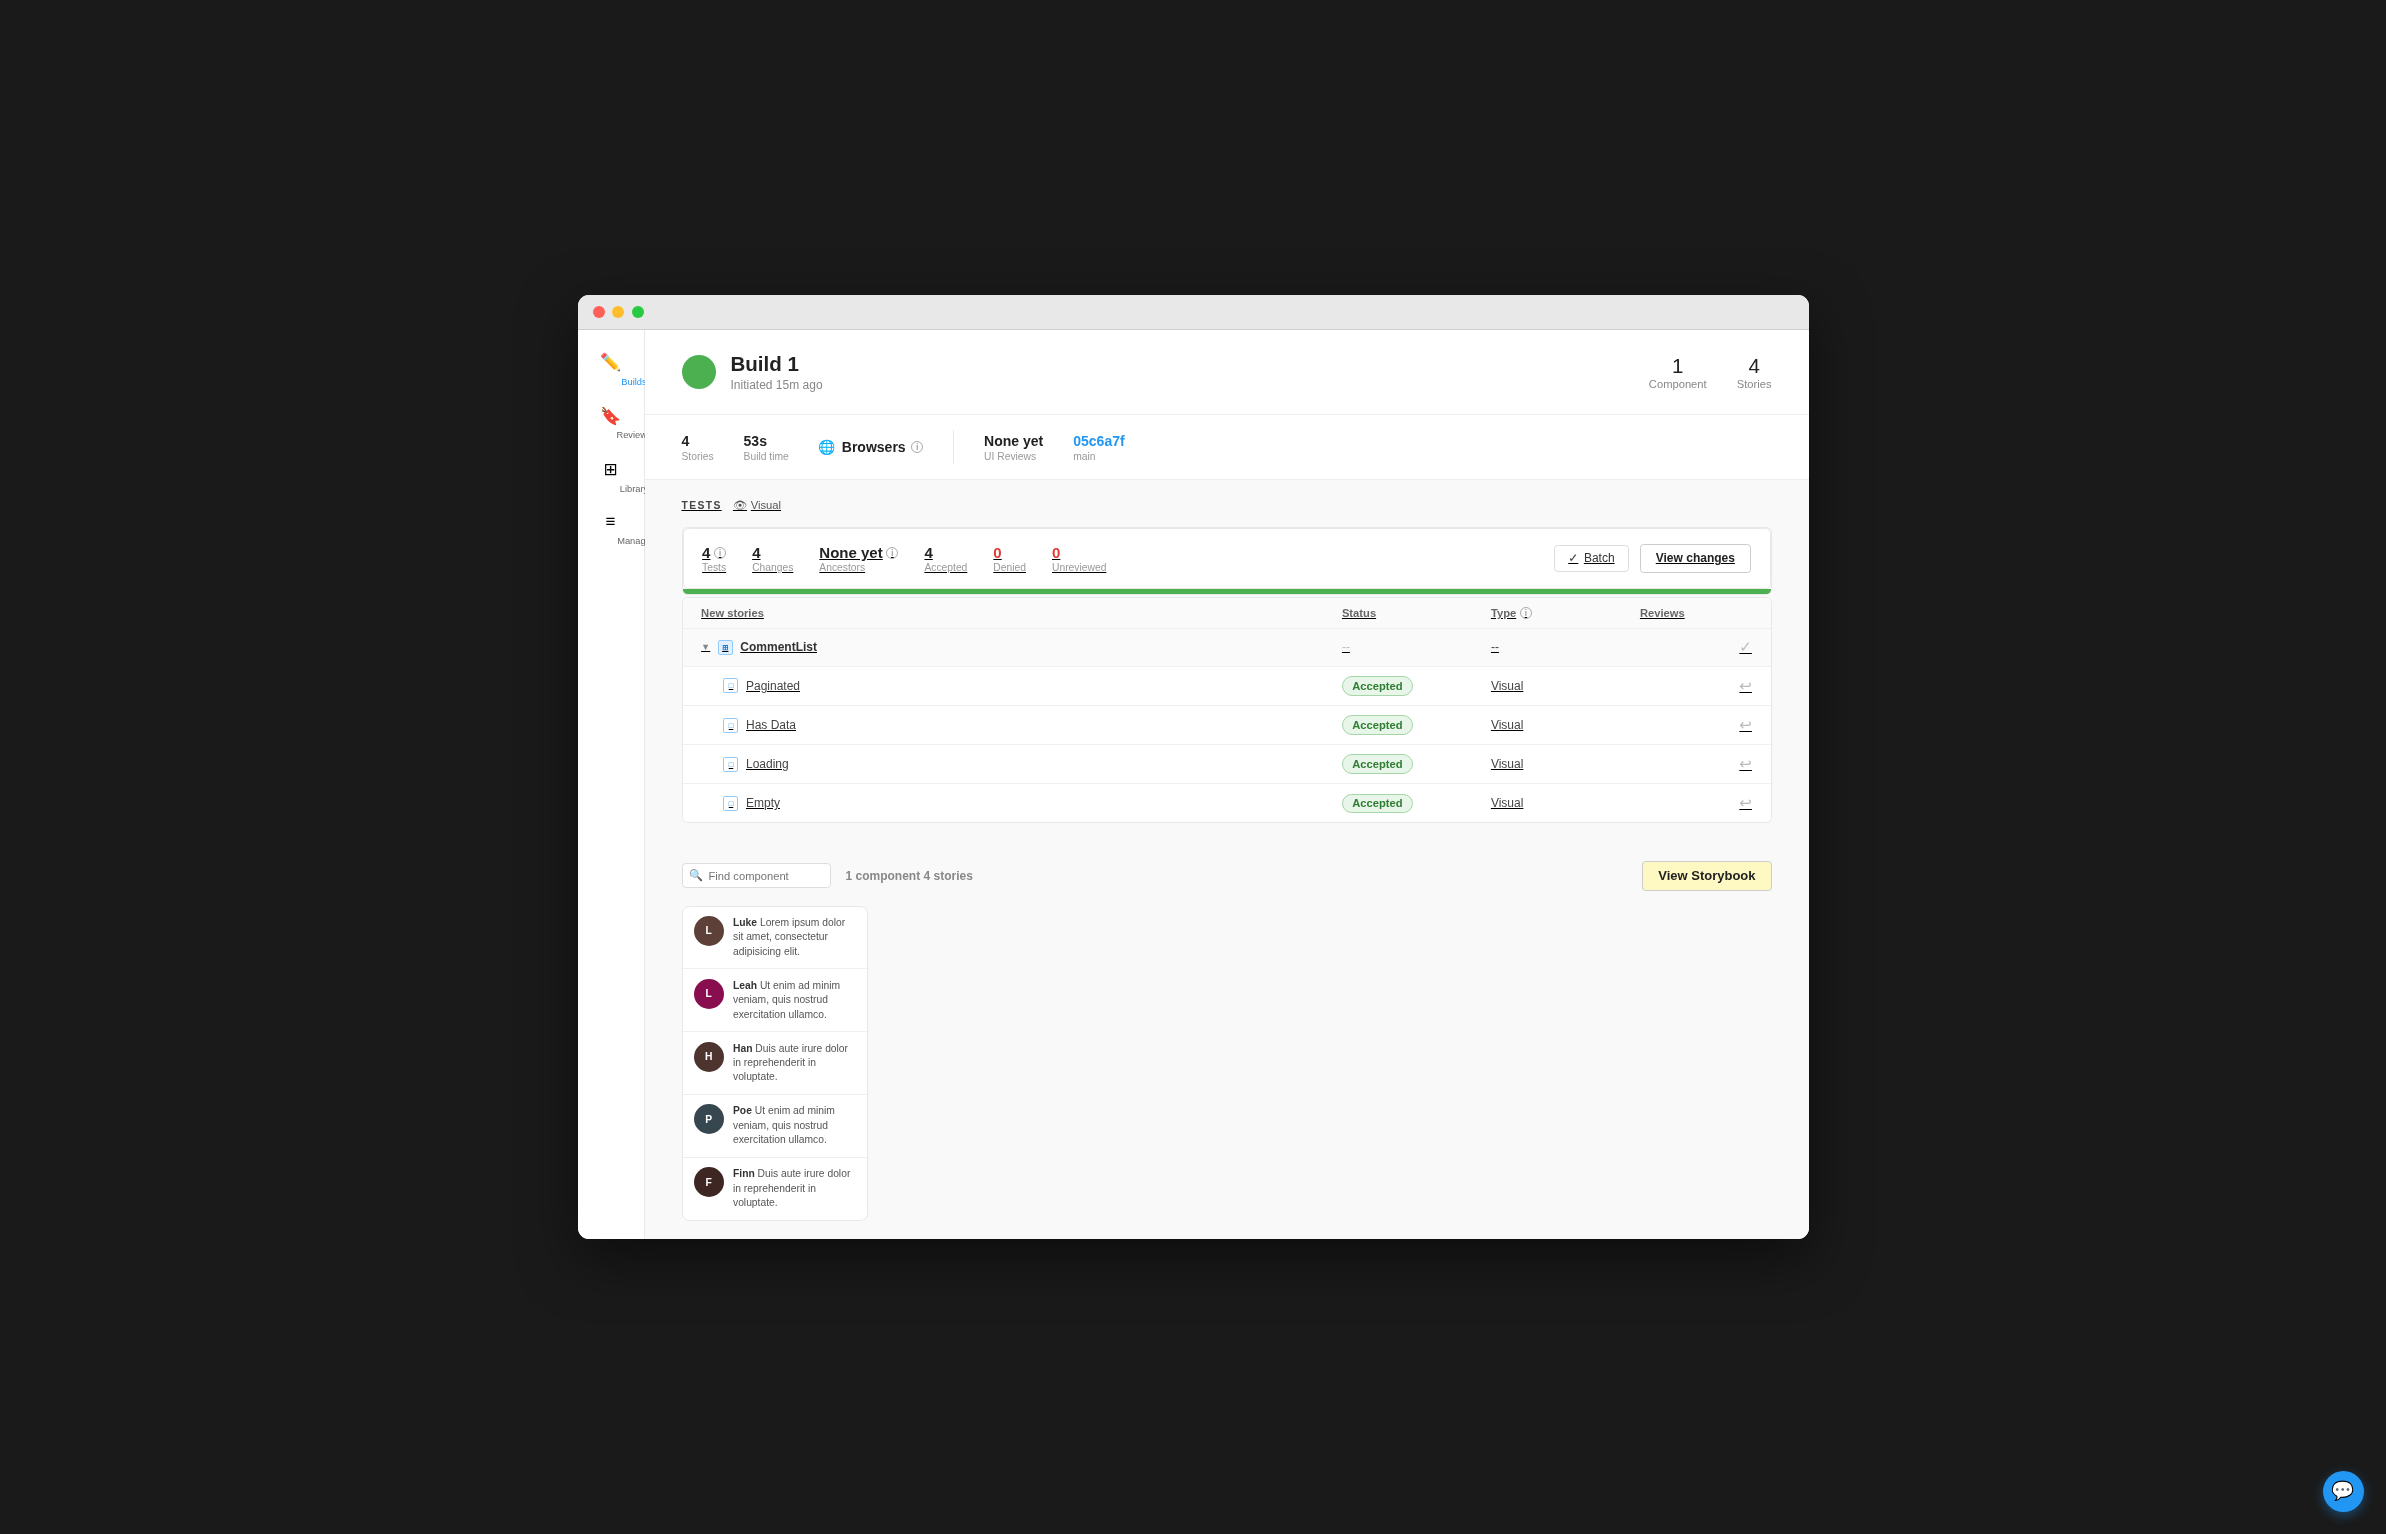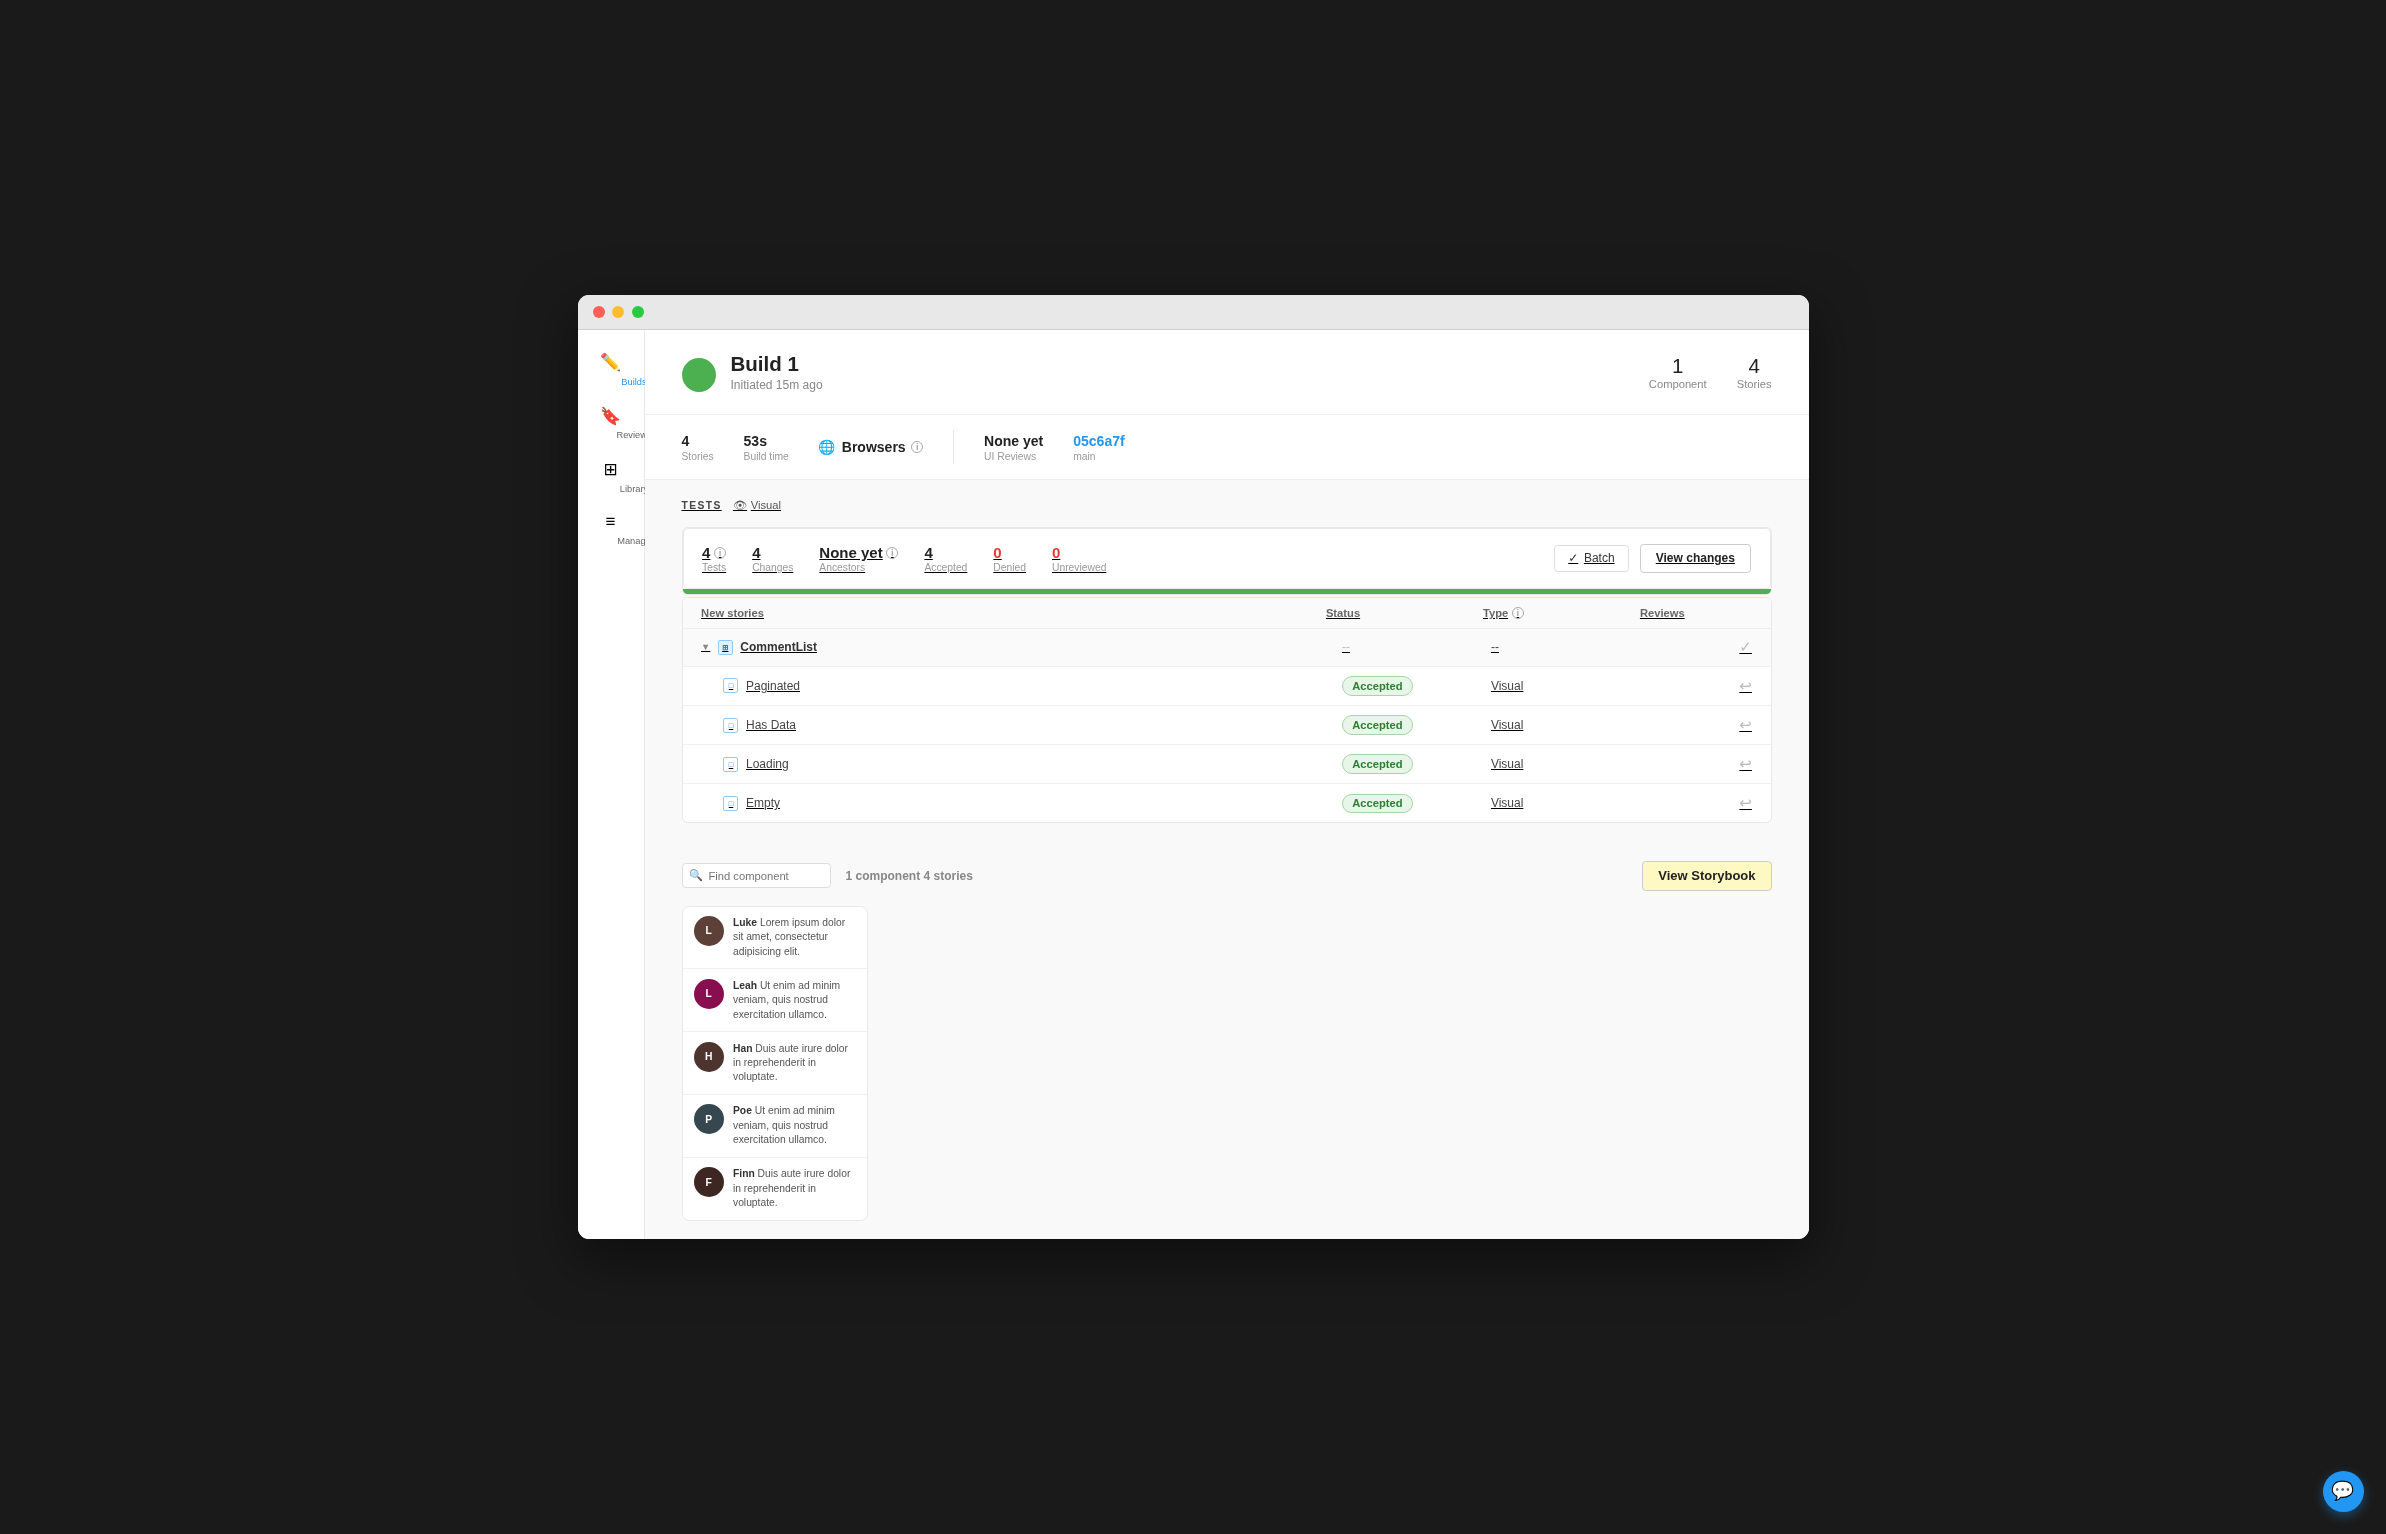--- a/index.html
+++ b/index.html
@@ -71,21 +71,21 @@
     .build-header {
       background: #fff;
       padding: 22.4px 37px;
       display: flex;
       align-items: center;
       justify-content: space-between;
       border-bottom: 0.9px solid #eee;
     }
     .build-info {
       display: flex;
-      align-items: flex-end;
+      align-items: center;
       gap: 15px;
     }
     .build-status-dot {
       width: 34px; height: 34px;
       border-radius: 50%;
       background: #4caf50;
     }
     .build-title { font-size: 20.5px; font-weight: 700; color: #222; }
     .build-subtitle { font-size: 12px; color: #888; margin-top: 1.9px; }
     .build-stats {
@@ -191,21 +191,20 @@
       border-radius: 5.6px;
       margin-top: 0;
       overflow: hidden;
     }
     .table-header {
       display: grid;
       grid-template-columns: 1fr 149px 149px 112px;
       padding: 9.3px 18.6px;
       border-bottom: 0.9px solid #eee;
       background: #fafafa;
-      gap: 8px;
     }
     .th {
       font-size: 11.2px;
       font-weight: 600;
       color: #666;
       display: flex;
       align-items: center;
       gap: 3.7px;
     }
     .table-row {

